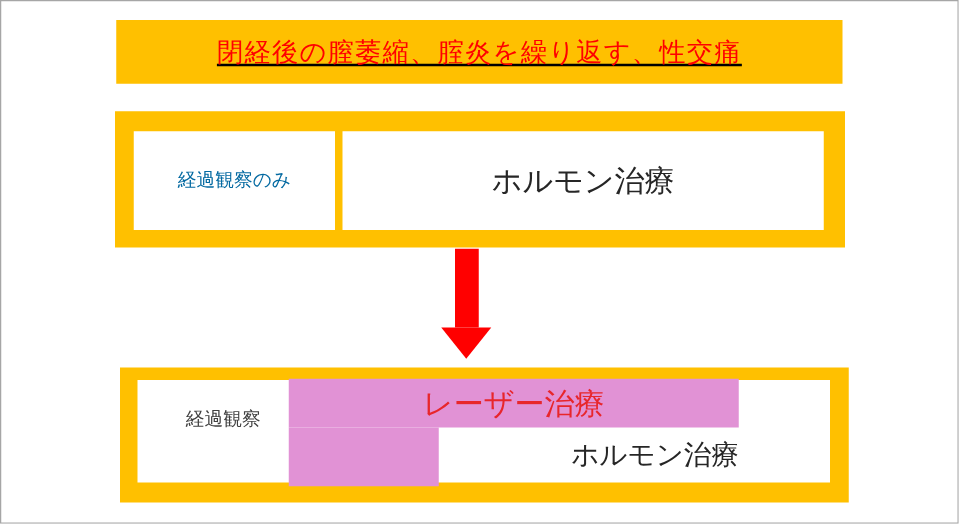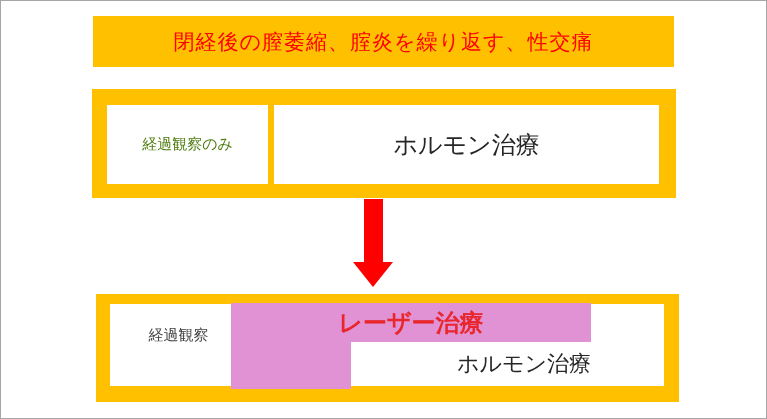--- a/index.html
+++ b/index.html
@@ -9,33 +9,33 @@
     box-sizing:border-box;
     border:1px solid #a6a6a6;
     background:#ffffff;
     overflow:hidden;
     font-family:"Liberation Sans","DejaVu Sans",sans-serif;
   }
   
   .banner{
     position:absolute;left:92px;top:15px;width:581px;height:51px;
     background:#FFC000;
-    display:flex;align-items:center;justify-content:center;
+    display:flex;align-items:center;justify-content:center;text-decoration:underline;
   }
   .banner span{
     color:#FF0000;font-size:21px;letter-spacing:1px;white-space:nowrap;
   }
   
   .box-before{
     position:absolute;left:91px;top:88px;width:584px;height:109px;
     background:#FFC000;
   }
   .white-cell{position:absolute;background:#ffffff;display:flex;align-items:center;justify-content:center;}
   .obs1{left:15px;top:16px;width:161px;height:79px;}
-  .obs1 span{color:#4d7c0f;font-size:15px;white-space:nowrap;}
+  .obs1 span{color:#0369a1;font-size:15px;white-space:nowrap;}
   .horm1{left:182px;top:16px;width:385px;height:79px;}
   .horm1 span{color:#262626;font-size:24px;white-space:nowrap;}
   
   .arrow-shaft{
     position:absolute;left:363px;top:198px;width:19px;height:63px;
     background:#FF0000;
   }
   .arrow-head{
     position:absolute;left:352px;top:261px;width:0;height:0;
     border-left:20px solid transparent;
@@ -54,21 +54,21 @@
   .obs2{
     position:absolute;left:20px;top:10px;width:125px;height:62px;
     display:flex;align-items:center;justify-content:center;text-align:right;
   }
   .obs2 span{color:#404040;font-size:15px;white-space:nowrap;}
   .pink-band{
     position:absolute;left:135px;top:9px;width:360px;height:39px;
     background:#E192D5;
     display:flex;align-items:center;justify-content:center;
   }
-  .pink-band span{color:#E8262B;font-size:24px;font-weight:bold;white-space:nowrap;}
+  .pink-band span{color:#E8262B;font-size:24px;font-weight:normal;white-space:nowrap;}
   .pink-leg{
     position:absolute;left:135px;top:48px;width:120px;height:47px;
     background:#E192D5;
   }
   .horm2{
     position:absolute;left:288px;top:48px;width:280px;height:44px;
     display:flex;align-items:center;justify-content:center;
   }
   .horm2 span{color:#262626;font-size:22px;white-space:nowrap;}
 </style>

